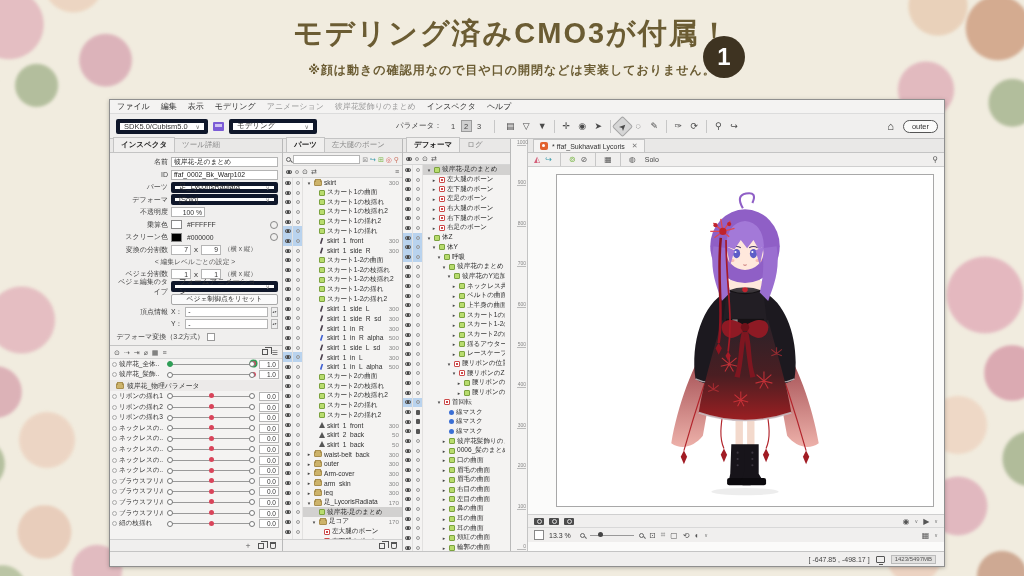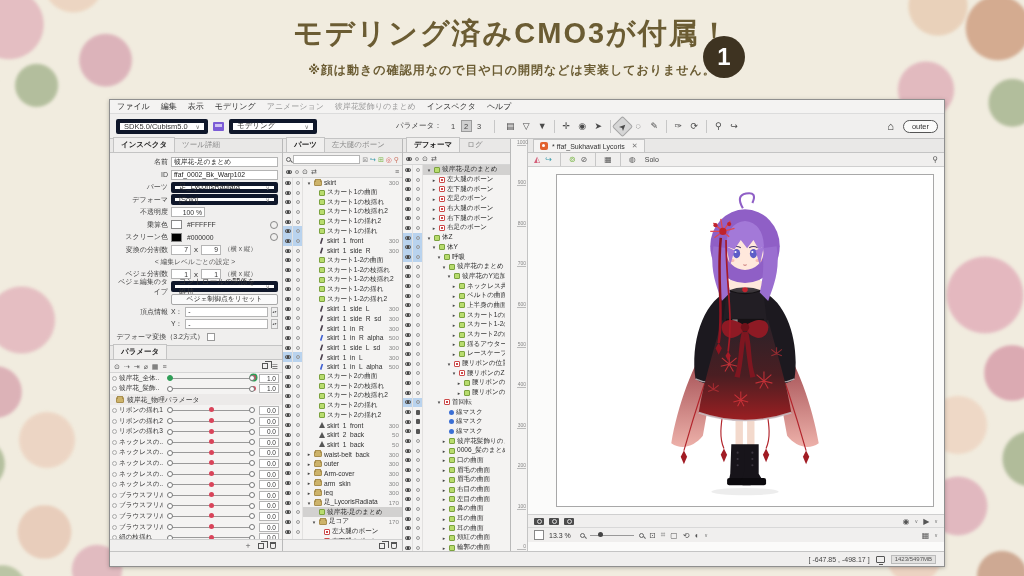--- a/index.html
+++ b/index.html
@@ -306,21 +306,21 @@
           <div class="irow">
               <span class="ilabel">ベジェ分割数</span>
               <span class="num">1</span>
               <span>x</span>
               <span class="num">1</span>
               <span style="font-size:6.5px;color:#555">（横 x 縦）</span>
             </div>
           <div class="irow">
               <span class="ilabel">ベジェ編集のタイプ</span>
               <span class="select iselect">
-                <span>コントロールの関係を維持</span>
+                <span>フォームアニメーション</span>
                 <span class="car">∨</span>
               </span>
             </div>
           <div class="irow">
               <span class="ilabel"></span>
               <span class="ibtn">ベジェ制御点をリセット</span>
             </div>
           <div class="irow">
               <span class="ilabel">頂点情報</span>
               <span style="font-size:6.8px">X：</span>
@@ -330,23 +330,20 @@
           <div class="irow">
               <span class="ilabel"></span>
               <span style="font-size:6.8px">Y：</span>
               <span class="iinput">-</span>
               <span class="stepper">▴▾</span>
             </div>
           <div class="irow">
               <span class="ilabel" style="width:92px">デフォーマ変換（3.2方式）</span>
               <span class="chk"></span>
             </div>
-        </div>
-        <div class="tabs">
-          <span class="tab on">パラメータ</span>
         </div>
         <div class="piconbar">
           <span class="cico">⊙</span>
           <span class="cico">⇢</span>
           <span class="cico">⇥</span>
           <span class="cico">⌀</span>
           <span class="cico">▦</span>
           <span class="cico">≡</span>
           <span class="spacer"></span>
           <span class="dup"></span>

